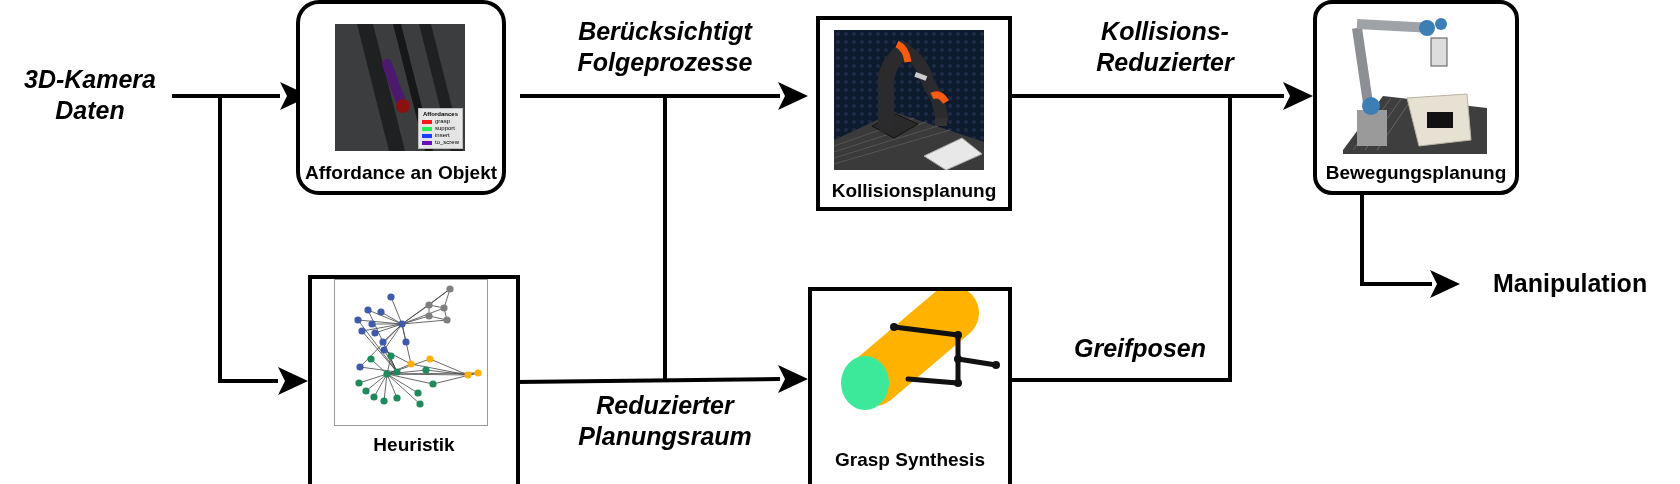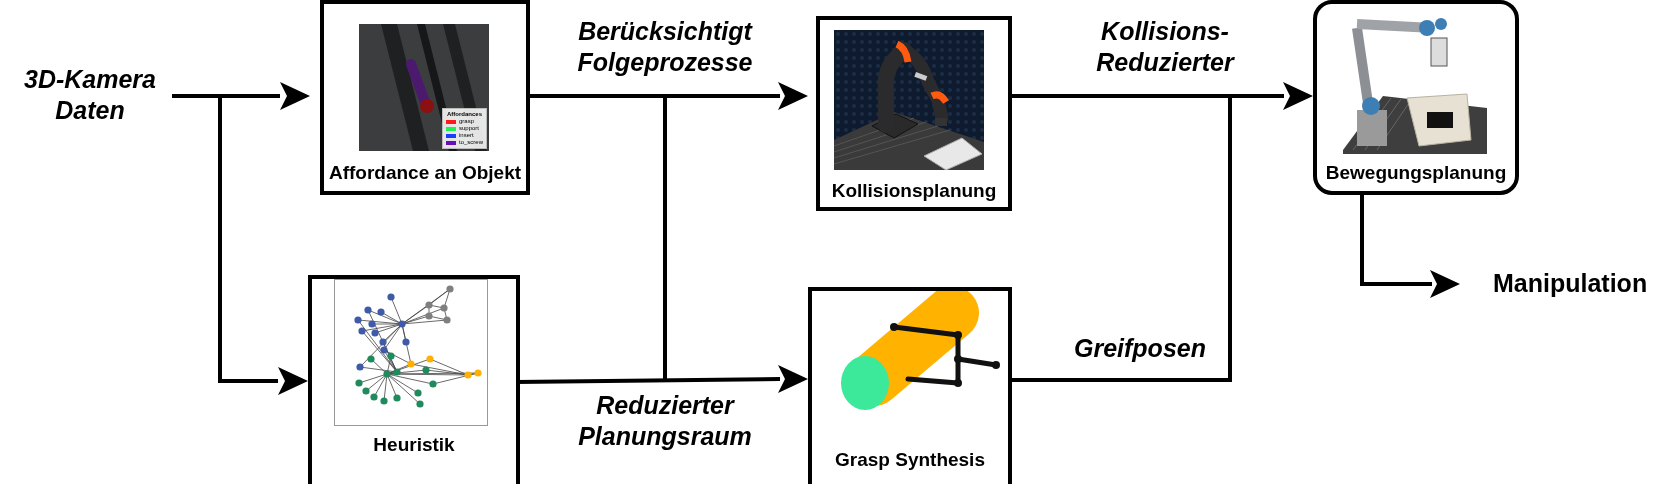--- a/index.html
+++ b/index.html
@@ -72,21 +72,21 @@
   <div class="label" style="left:1060px;top:16px;width:210px;">
     <div>Kollisions-</div>
     <div>Reduzierter</div>
   </div>
   <div class="label" style="left:1040px;top:333px;width:200px;">
     <div>Greifposen</div>
   </div>
 
   <div class="plain-label" style="left:1493px;top:269px;">Manipulation</div>
 
-  <div class="box" style="left:320px;top:0px;width:210px;height:195px;">
+  <div class="box" style="left:296px;top:0px;width:210px;height:195px;border-radius:23px;">
     <div class="thumb" style="left:35px;top:20px;width:130px;height:127px;background:#3a3b3d;">
       <svg width="130" height="127">
         <rect width="130" height="127" fill="#3c3d3f"></rect>
         <polygon points="22,0 38,0 70,127 54,127" fill="#1f2021"></polygon>
         <polygon points="58,0 66,0 98,127 90,127" fill="#161718"></polygon>
         <polygon points="84,0 96,0 128,127 116,127" fill="#1f2021"></polygon>
         <line x1="52" y1="40" x2="66" y2="78" stroke="#4b1a6e" stroke-width="10" stroke-linecap="round"></line>
         <circle cx="68" cy="82" r="7" fill="#8b1010"></circle>
       </svg>
       <div class="legend">

